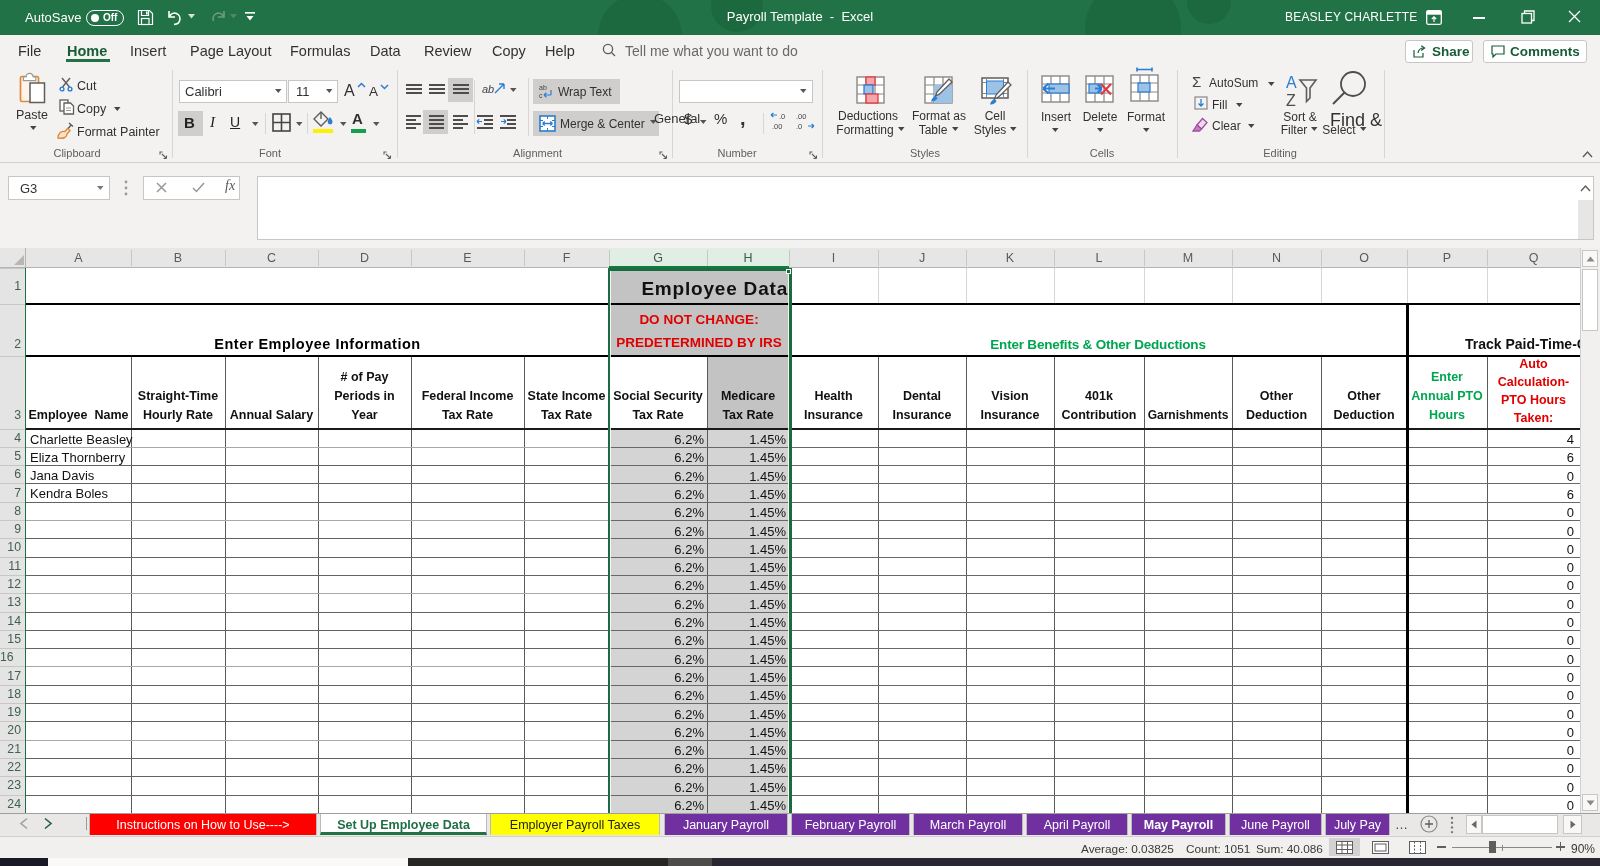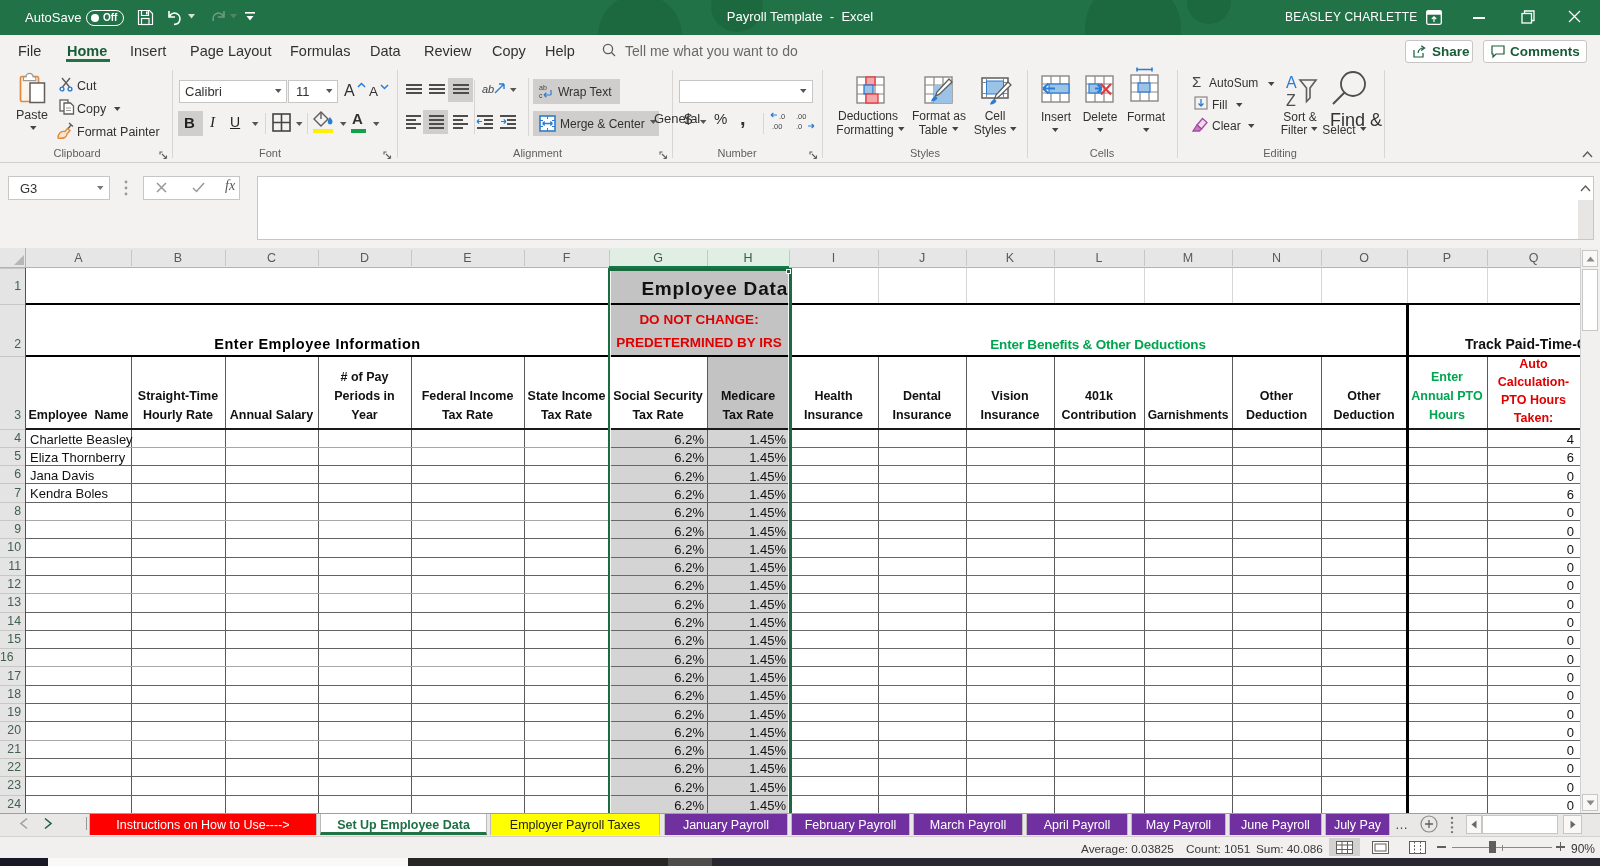--- a/index.html
+++ b/index.html
@@ -697,21 +697,21 @@
 <div class="t" style="left:490px;top:819px;font-size:12.5px;color:#222;font-weight:normal;width:170px;text-align:center;overflow:hidden;">Employer Payroll Taxes</div>
 <div style="left:664px;top:814px;width:124px;height:21px;background:#7030a0;border-left:1px solid #bdbbb9;border-right:1px solid #bdbbb9;"></div>
 <div class="t" style="left:664px;top:819px;font-size:12.5px;color:#fff;font-weight:normal;width:124px;text-align:center;overflow:hidden;">January Payroll</div>
 <div style="left:791px;top:814px;width:119px;height:21px;background:#7030a0;border-left:1px solid #bdbbb9;border-right:1px solid #bdbbb9;"></div>
 <div class="t" style="left:791px;top:819px;font-size:12.5px;color:#fff;font-weight:normal;width:119px;text-align:center;overflow:hidden;">February Payroll</div>
 <div style="left:913px;top:814px;width:110px;height:21px;background:#7030a0;border-left:1px solid #bdbbb9;border-right:1px solid #bdbbb9;"></div>
 <div class="t" style="left:913px;top:819px;font-size:12.5px;color:#fff;font-weight:normal;width:110px;text-align:center;overflow:hidden;">March Payroll</div>
 <div style="left:1026px;top:814px;width:102px;height:21px;background:#7030a0;border-left:1px solid #bdbbb9;border-right:1px solid #bdbbb9;"></div>
 <div class="t" style="left:1026px;top:819px;font-size:12.5px;color:#fff;font-weight:normal;width:102px;text-align:center;overflow:hidden;">April Payroll</div>
 <div style="left:1131px;top:814px;width:95px;height:21px;background:#7030a0;border-left:1px solid #bdbbb9;border-right:1px solid #bdbbb9;"></div>
-<div class="t" style="left:1131px;top:819px;font-size:12.5px;color:#fff;font-weight:normal;width:95px;text-align:center;overflow:hidden;">May Payroll</div>
+<div class="t" style="left:1131px;top:819px;font-size:12.5px;color:#fff;font-weight:bold;width:95px;text-align:center;overflow:hidden;">May Payroll</div>
 <div style="left:1229px;top:814px;width:93px;height:21px;background:#7030a0;border-left:1px solid #bdbbb9;border-right:1px solid #bdbbb9;"></div>
 <div class="t" style="left:1229px;top:819px;font-size:12.5px;color:#fff;font-weight:normal;width:93px;text-align:center;overflow:hidden;">June Payroll</div>
 <div style="left:1325px;top:814px;width:65px;height:21px;background:#7030a0;border-left:1px solid #bdbbb9;border-right:1px solid #bdbbb9;"></div>
 <div class="t" style="left:1325px;top:819px;font-size:12.5px;color:#fff;font-weight:normal;width:65px;text-align:center;overflow:hidden;">July Pay</div>
 <div class="t" style="left:1395px;top:818px;font-size:13px;color:#444;">…</div>
 <svg style="left:1420px;top:815px" width="18" height="18" viewBox="0 0 18 18">
     <circle cx="9" cy="9" r="8" fill="none" stroke="#8a8886" stroke-width="1.2"></circle>
     <path d="M9 5 v8 M5 9 h8" stroke="#605e5c" stroke-width="1.3"></path>
   </svg>
 <svg style="left:1450px;top:816px" width="4" height="18">

